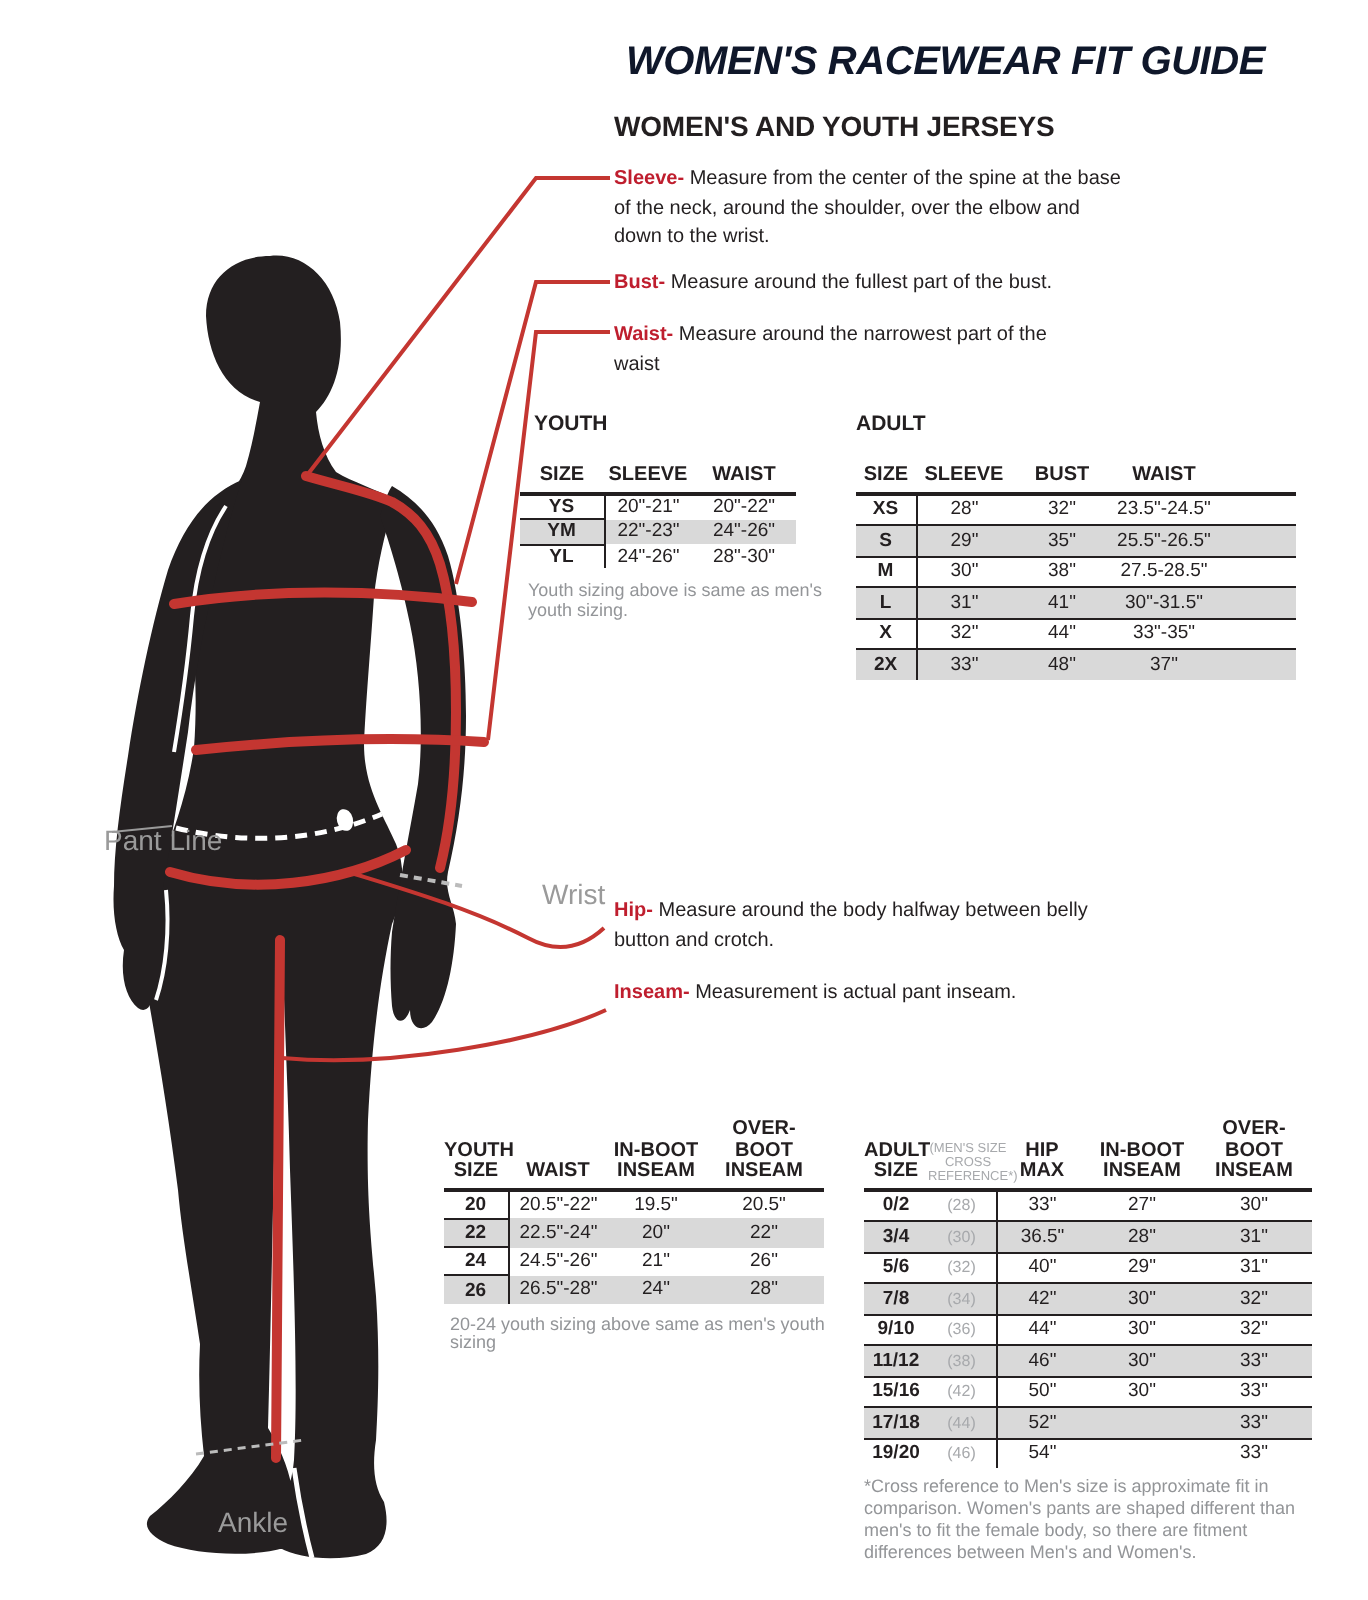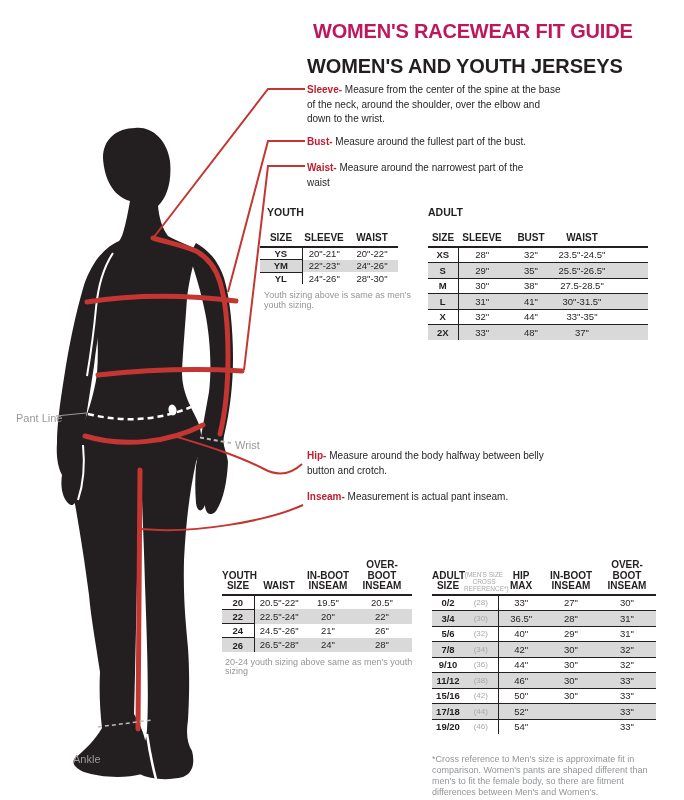--- a/index.html
+++ b/index.html
@@ -1,21 +1,21 @@
 <!DOCTYPE html>
 <html><head>
 <meta charset="utf-8">
 <style>
   html,body{margin:0;padding:0;background:#ffffff;}
   .stage{position:relative;width:684px;height:800px;background:#ffffff;overflow:hidden;
          font-family:"Liberation Sans",sans-serif;color:#231f20;}
   .stage svg{position:absolute;left:0;top:0;}
   .abs{position:absolute;}
-  .page-title{font-size:20px;font-weight:700;letter-spacing:-0.2px;color:#be185d;white-space:nowrap;}
-  .sec-head{font-size:20px;font-weight:700;color:#231f20;white-space:nowrap;letter-spacing:-0.1px;}
+  .page-title{font-size:20px;font-weight:700;font-style:italic;letter-spacing:-0.2px;color:#0f172a;white-space:nowrap;}
+  .sec-head{font-size:14px;font-weight:700;color:#231f20;white-space:nowrap;letter-spacing:-0.1px;}
   .measure{font-size:10px;line-height:14.5px;color:#231f20;}
   .mlabel{color:#bf1e2e;font-weight:700;}
   .tblwrap{position:absolute;}
   .tbl-title{font-size:10.5px;font-weight:700;color:#231f20;margin-bottom:3px;}
   table.tbl{border-collapse:collapse;table-layout:fixed;}
   .tbl th{font-size:10px;font-weight:700;color:#231f20;text-align:center;vertical-align:bottom;
           padding:12px 0 2px 0;border-bottom:2px solid #231f20;line-height:10.5px;}
   .tbl td{font-size:9.5px;text-align:center;vertical-align:middle;padding:0;color:#231f20;}
   .tbl tbody tr:nth-child(even) td{background:#d9d9d9;}
   .tbl td:first-child{font-weight:700;}
@@ -31,21 +31,21 @@
   
   .tbl-py td{height:13.3px;}
   .tbl-py tbody td:first-child{border-right:1px solid #231f20;}
   .tbl-py tbody tr:not(:last-child) td:first-child{border-bottom:1.5px solid #231f20;}
   
   .tbl-pa td{height:14.5px;}
   .tbl-pa tbody td:nth-child(2){border-right:1px solid #231f20;font-weight:400;color:#a7a9ac;font-size:8px;}
   .tbl-pa tbody tr:not(:last-child) td{border-bottom:1px solid #231f20;}
   .xref-head{font-size:6.5px;line-height:7px;color:#a7a9ac;font-weight:400;width:40px;margin:0 auto;}
   .note{font-size:9px;line-height:9.5px;color:#939598;}
-  .fig-label{font-size:11px;color:#9a9a9a;white-space:nowrap;}
+  .fig-label{font-size:14px;color:#9a9a9a;white-space:nowrap;margin-left:36px;}
 </style>
 </head>
 <body>
 
 <div class="stage">
 
   <svg width="684" height="800" viewBox="0 0 684 800">
 
     <path fill="#231f20" d="
       M 135,128
@@ -406,20 +406,20 @@
           </tr>
           <tr>
             <td>19/20</td>
             <td>(46)</td>
             <td>54"</td>
             <td></td>
             <td>33"</td>
           </tr>
         </tbody>
     </table>
-    <div class="note" style="margin-top:20px;width:228px;line-height:11px;">*Cross reference to Men's size is approximate fit in comparison. Women's pants are shaped different than men's to fit the female body, so there are fitment differences between Men's and Women's.</div>
+    <div class="note" style="margin-top:4px;width:228px;line-height:11px;">*Cross reference to Men's size is approximate fit in comparison. Women's pants are shaped different than men's to fit the female body, so there are fitment differences between Men's and Women's.</div>
   </div>
 
   <div class="abs fig-label" style="left:16px;top:412px;width:40px;text-align:right;">Pant Line</div>
   <div class="abs fig-label" style="left:235px;top:439px;">Wrist</div>
   <div class="abs fig-label" style="left:73px;top:753px;">Ankle</div>
 
 </div>
 
 </body></html>

